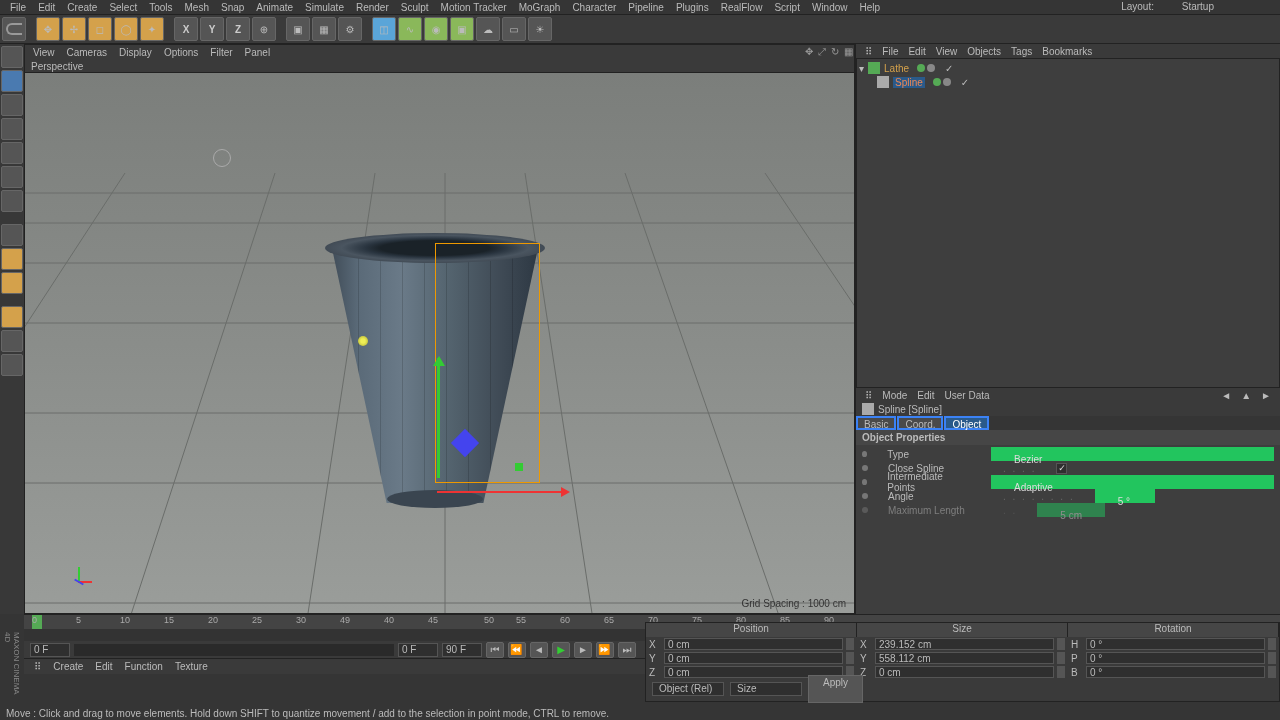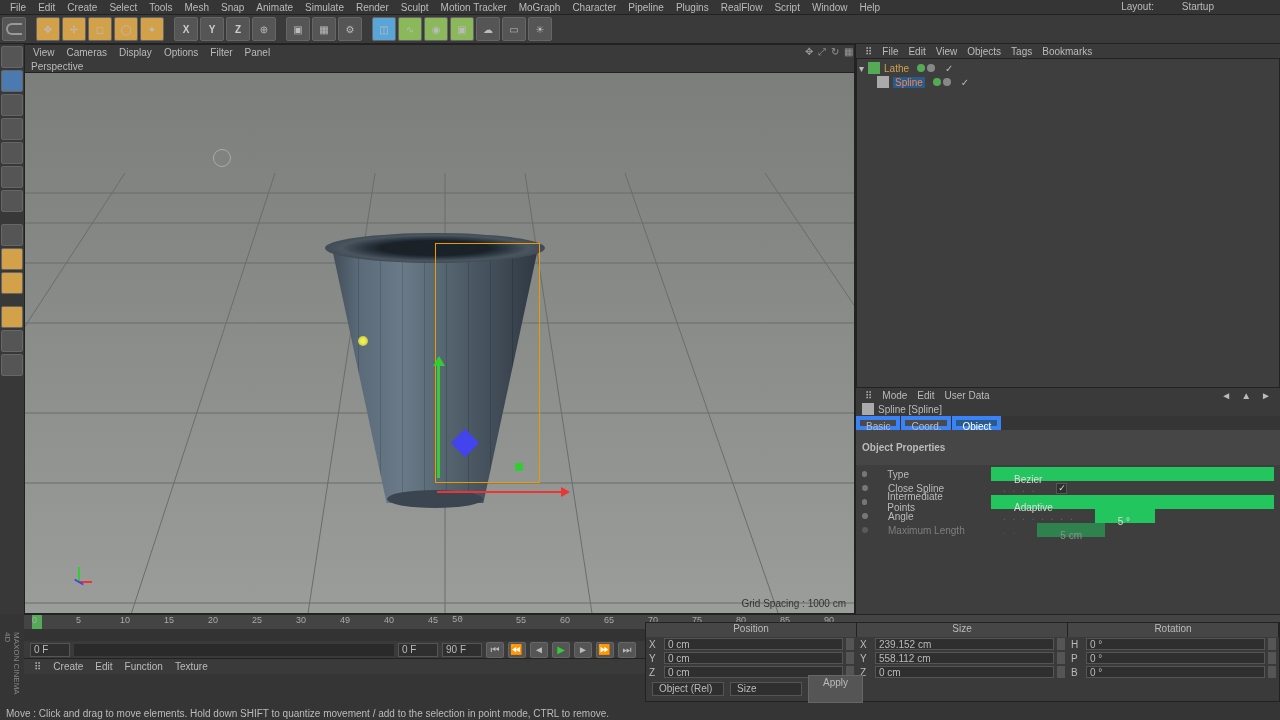--- a/index.html
+++ b/index.html
@@ -33,23 +33,23 @@
 .tree-name{color:#d4a14b}
 .tree-name.sel{color:#e85;background:#2a5a8a;padding:0 2px}
 .tree-dots{display:flex;gap:2px;margin-left:4px}
 .dot{width:8px;height:8px;border-radius:50%}
 .dot.g{background:#5a5}
 .dot.gr{background:#888}
 .attr-header{height:14px;background:#3a3a3a;display:flex;align-items:center;padding:0 4px}
 .attr-header span{padding:0 5px}
 .attr-title{height:14px;background:#3a3a3a;padding:2px 6px;display:flex;align-items:center;gap:4px}
 .attr-tabs{display:flex;height:14px}
-.attr-tab{padding:1px 6px;background:#4a4a4a;border:4px solid #3b82f6;margin-right:1px}
+.attr-tab{padding:1px 6px;background:#4a4a4a;border:2px solid #3b82f6;margin-right:1px}
 .attr-tab.active{background:#2a5a8a;color:#fff}
-.attr-section{background:#464646;padding:12px 6px;font-weight:bold}
+.attr-section{background:#464646;padding:2px 6px;font-weight:bold}
 .attr-body{flex:1;background:#3e3e3e;padding:2px}
 .prop-row{display:flex;align-items:center;height:14px;gap:20px;padding:0 4px}
 .prop-bullet{width:6px;height:6px;background:#777;border-radius:50%}
 .prop-label{width:95px}
 .prop-dots{color:#666;letter-spacing:2px;flex-shrink:0}
 .prop-val{background:#2f2f2f;border:7px solid #22c55e;padding:0 16px;height:12px;min-width:60px;color:#ddd}
 .prop-val.wide{width:315px}
 .prop-check{width:11px;height:11px;background:#2f2f2f;border:1px solid #555;display:flex;align-items:center;justify-content:center;color:#ddd;font-size:9px}
 .timeline{height:26px;background:#3a3a3a;position:relative;border-top:1px solid #222;margin-left:24px;margin-right:0}
 .tl-ruler{height:14px;background:#444;position:relative;display:flex}
@@ -332,21 +332,21 @@
   <span class="tl-tick" style="left: 8px;">0</span>
       <span class="tl-tick" style="left: 52px;">5</span>
       <span class="tl-tick" style="left: 96px;">10</span>
       <span class="tl-tick" style="left: 140px;">15</span>
       <span class="tl-tick" style="left: 184px;">20</span>
       <span class="tl-tick" style="left: 228px;">25</span>
       <span class="tl-tick" style="left: 272px;">30</span>
       <span class="tl-tick" style="left: 316px;">49</span>
       <span class="tl-tick" style="left: 360px;">40</span>
       <span class="tl-tick" style="left: 404px;">45</span>
-      <span class="tl-tick" style="left: 428px; font-family: Liberation Mono, monospace;">50</span>
+      <span class="tl-tick" style="left: 460px;">50</span>
       <span class="tl-tick" style="left: 492px;">55</span>
       <span class="tl-tick" style="left: 536px;">60</span>
       <span class="tl-tick" style="left: 580px;">65</span>
       <span class="tl-tick" style="left: 624px;">70</span>
       <span class="tl-tick" style="left: 668px;">75</span>
       <span class="tl-tick" style="left: 712px;">80</span>
       <span class="tl-tick" style="left: 756px;">85</span>
       <span class="tl-tick" style="left: 800px;">90</span>
     </div>
   <div class="tl-track"></div>

